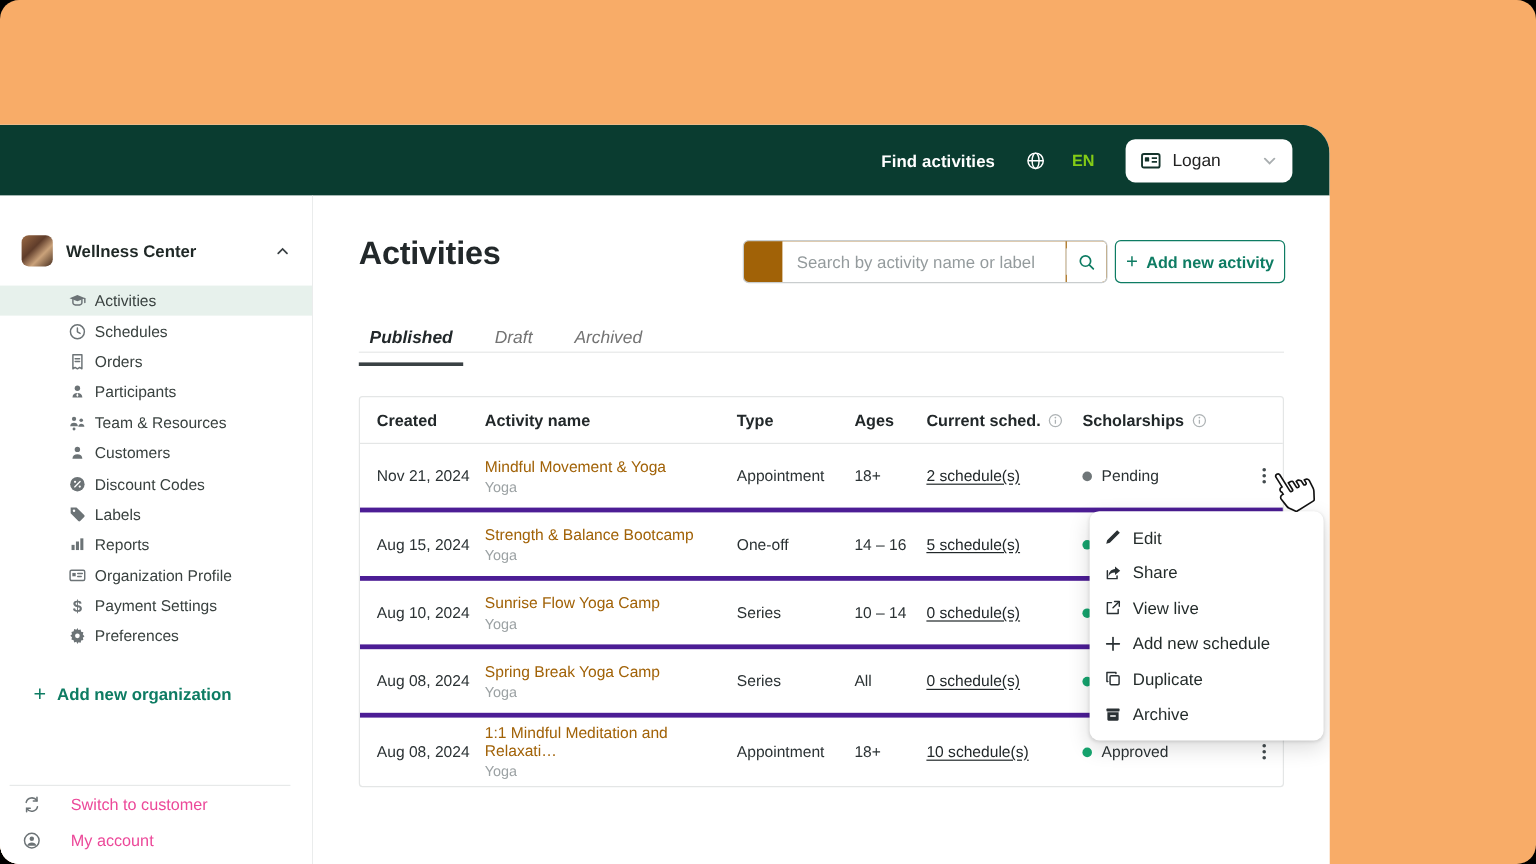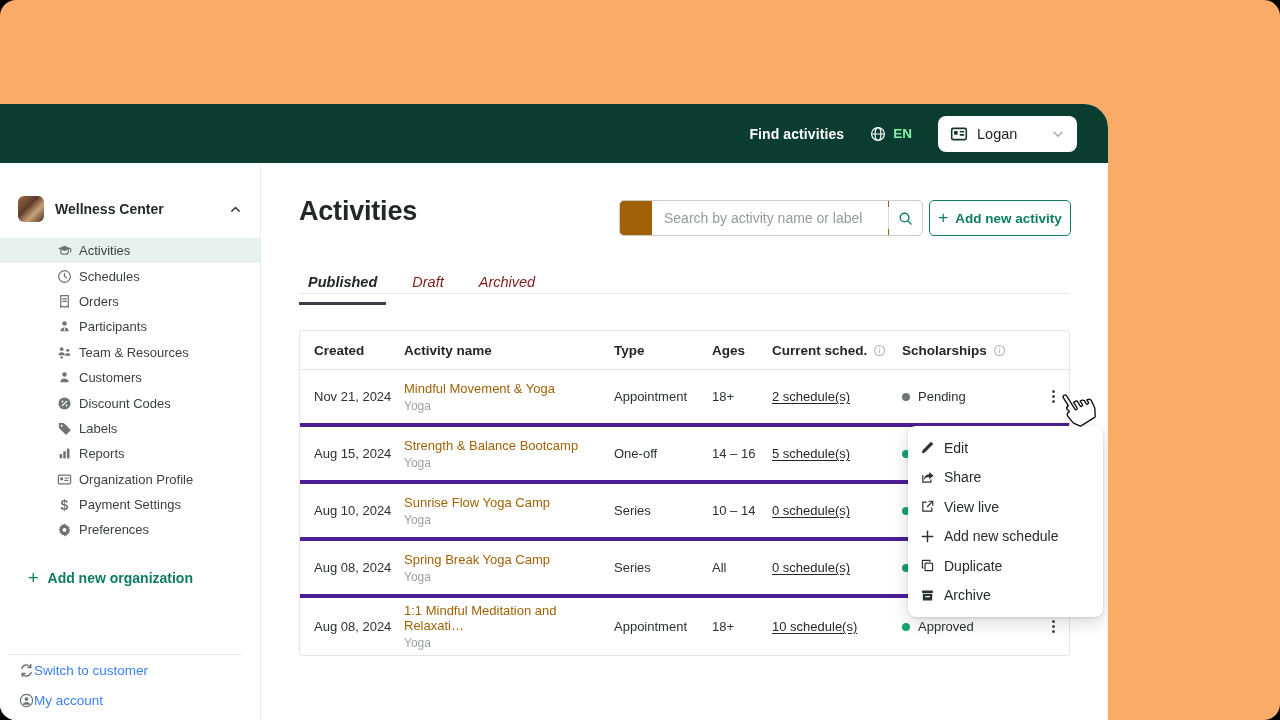--- a/index.html
+++ b/index.html
@@ -10,60 +10,60 @@
   *{box-sizing:border-box;margin:0;padding:0;font-family:"Liberation Sans",sans-serif;}
   body{background:#000;width:1280px;height:720px;overflow:hidden;}
   .canvas{position:relative;width:1280px;height:720px;background:#000;}
   .orange-bg{position:absolute;inset:0;background:var(--orange);border-radius:16px;overflow:hidden;}
   .app{position:absolute;left:0;top:104px;width:1108px;height:616px;background:#fff;
        border-top-right-radius:24px;overflow:hidden;display:flex;flex-direction:column;}
   
   .topbar{height:59px;background:var(--hdr);display:flex;align-items:center;justify-content:flex-end;
           padding-right:31px;gap:26px;flex:0 0 auto;}
   .topbar .find{color:#fff;font-size:14px;font-weight:700;letter-spacing:.1px;cursor:pointer;}
-  .lang{display:flex;align-items:center;gap:7px;color:#86efac;font-size:13.5px;font-weight:700;cursor:pointer;}
+  .lang{display:flex;align-items:center;gap:22px;color:#84cc16;font-size:13.5px;font-weight:700;cursor:pointer;}
   .userbtn{display:flex;align-items:center;gap:9px;background:#fff;border:none;border-radius:8px;
            height:36px;width:139px;padding:0 12px;cursor:pointer;}
   .userbtn .uname{font-size:14.5px;color:#222;flex:1;text-align:left;font-weight:400;}
   
   .appbody{flex:1;display:flex;min-height:0;}
   .sidebar{width:261px;flex:0 0 261px;border-right:1px solid #EAECEC;position:relative;background:#fff;}
   .orgrow{display:flex;align-items:center;gap:11px;padding:33px 18px 10px 18px;}
   .avatar{width:26px;height:26px;border-radius:6px;flex:0 0 26px;
           background:linear-gradient(135deg,#9c6b45 0%,#5f3c2a 40%,#caa27a 65%,#472e1f 100%);}
   .orgname{font-size:14px;font-weight:700;color:#1F2826;flex:1;}
   .side-items{margin-top:6px;}
   .side-item{display:flex;align-items:center;gap:7px;height:25.4px;padding-left:57px;cursor:pointer;font-size:13px;color:#39413F;}
   .side-item.active{background:var(--active-bg);}
   .side-item .ic{width:15px;height:15px;display:inline-flex;align-items:center;justify-content:center;color:var(--icon);flex:0 0 15px;font-size:13px;line-height:1;}
   .addorg{display:flex;align-items:center;gap:9px;margin:26px 0 0 28px;color:var(--accent);
           font-size:14px;font-weight:700;cursor:pointer;}
   .addorg .plus{font-size:18px;font-weight:400;line-height:1;}
   .side-bottom{position:absolute;left:0;right:0;bottom:0;}
   .side-div{height:1px;background:#E7E9E9;margin:0 18px 0 8px;}
-  .side-bottom .brow{display:flex;align-items:center;gap:0;height:30px;padding-left:19px;
-          font-size:13.5px;color:#3b82f6;cursor:pointer;}
+  .side-bottom .brow{display:flex;align-items:center;gap:25px;height:30px;padding-left:19px;
+          font-size:13.5px;color:#ec4899;cursor:pointer;}
   .side-bottom .brow:first-of-type{margin-top:22px;}
   .side-bottom .brow:last-of-type{margin-bottom:5px;}
   .brow .ic{width:15px;height:15px;display:inline-flex;color:var(--icon);}
   
   .main{flex:1;position:relative;background:#fff;}
   .page-title{position:absolute;left:38px;top:33px;font-size:27px;font-weight:800;color:#22282A;letter-spacing:-.2px;}
   .searchbox{position:absolute;left:358px;top:37px;width:304px;height:36px;border:1px solid #C9CDCE;
              border-radius:5px;display:flex;align-items:center;overflow:hidden;background:#a16207;padding-left:32px;}
   .searchbox input{flex:1;border:none;outline:none;height:100%;padding:0 12px;font-size:14px;color:#333;}
   .searchbox input::placeholder{color:#949B9D;}
   .search-sep{width:1px;height:22px;background:#D9DDDD;}
   .search-btn{width:33px;height:100%;display:flex;align-items:center;justify-content:center;cursor:pointer;background:#fff;border:none;}
   .addbtn{position:absolute;left:668px;top:37px;width:142px;height:36px;border:1.5px solid var(--accent);
           border-radius:5px;background:#fff;color:var(--accent);font-size:13.5px;font-weight:700;
           display:flex;align-items:center;justify-content:center;gap:7px;cursor:pointer;}
   .addbtn .plus{font-size:17px;font-weight:400;margin-top:-1px;}
   .tabs{position:absolute;left:38px;top:111px;display:flex;font-style:italic;}
-  .tab{font-size:14.5px;color:#7f1d1d;padding:0 9px 12px 9px;margin-right:17px;cursor:pointer;border-bottom:3px solid transparent;}
+  .tab{font-size:14.5px;color:#737373;padding:0 9px 12px 9px;margin-right:17px;cursor:pointer;border-bottom:3px solid transparent;}
   .tab.active{color:#22282A;font-weight:700;border-bottom:3px solid #3A4144;}
   .tabline{position:absolute;left:38px;top:130px;width:771px;height:1px;background:#E6E8E8;}
   
   .table{position:absolute;left:38px;top:167px;width:771px;border:1px solid var(--border);border-radius:3px;background:#fff;}
   .trow{display:grid;grid-template-columns:90px 210px 98px 60px 130px 145px 1fr;
         align-items:center;padding:0 10px 0 14px;}
   .thead{height:39px;border-bottom:1px solid var(--border);}
   .thead .th{font-size:13.5px;font-weight:700;color:#22282A;display:flex;align-items:center;gap:6px;}
   .tbody-row{height:57px;border-bottom:4px solid #4c1d95;font-size:13px;color:#2B3234;}
   .tbody-row:last-child{border-bottom:none;}

